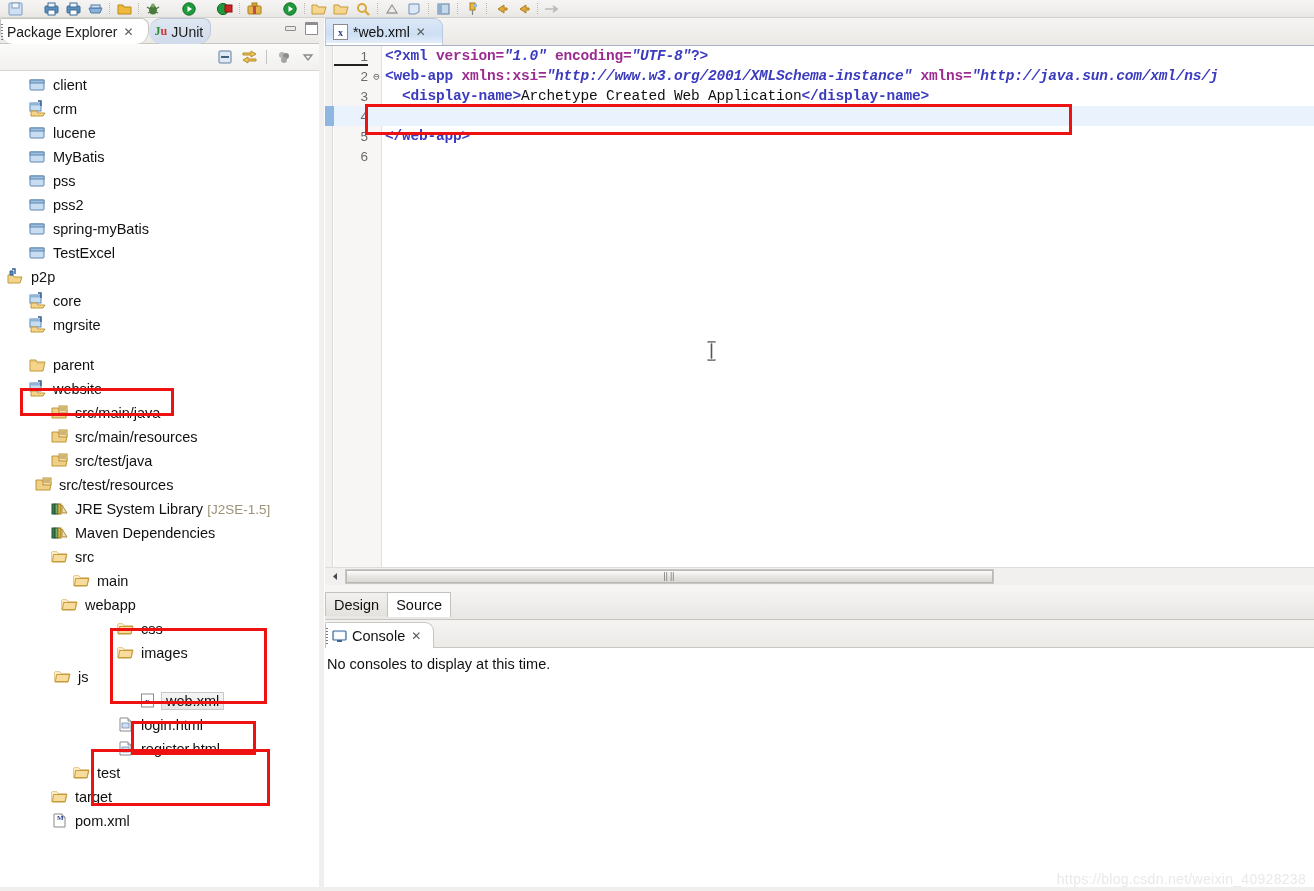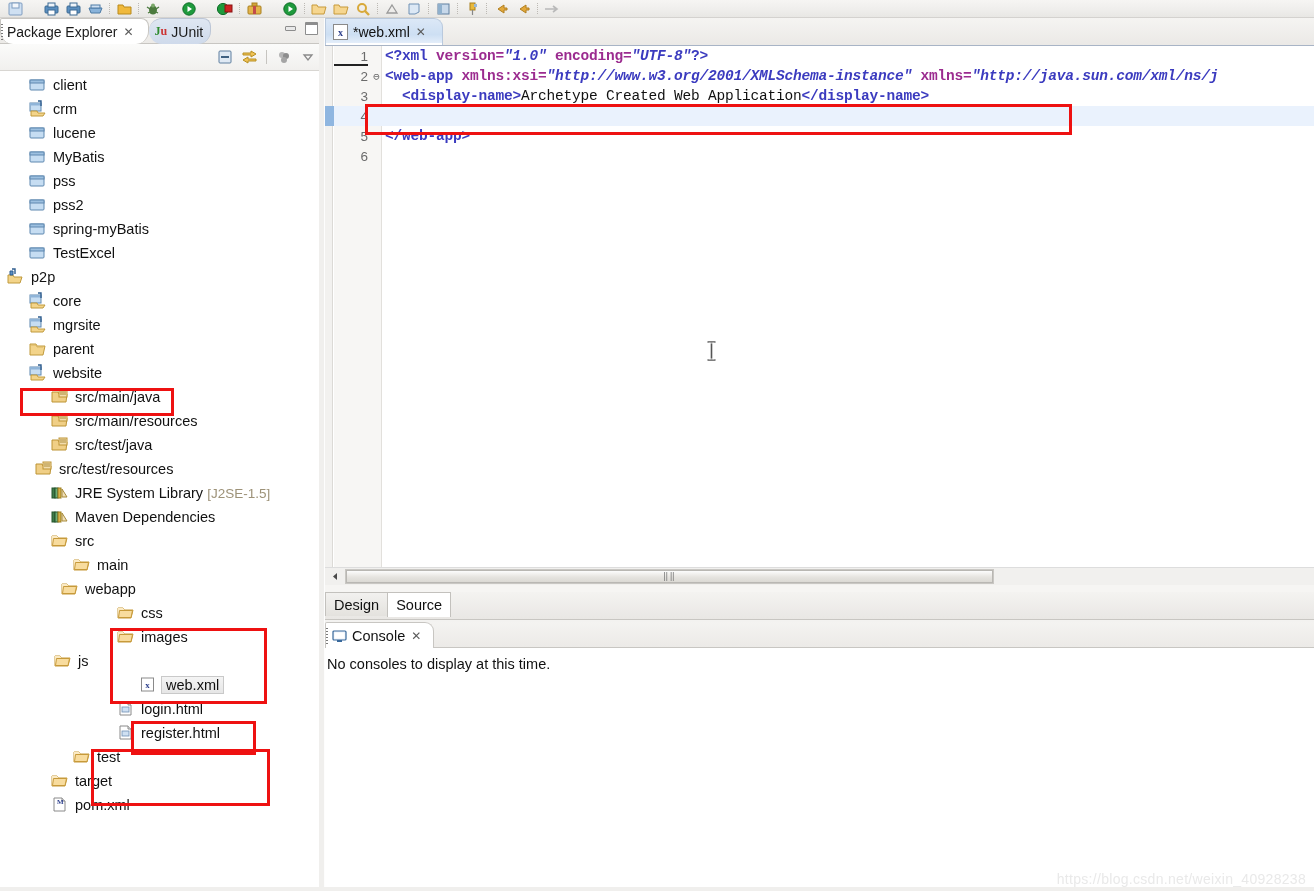--- a/index.html
+++ b/index.html
@@ -644,21 +644,21 @@
         </div>
         <div class="trow" style="padding-left: 28px;">
           <span class="ticon"><svg width="19" height="17" viewBox="0 0 19 17">
               <rect x="2" y="3" width="11" height="8" fill="#c6ddf2" stroke="#5f88b0"></rect>
               <rect x="2" y="3" width="11" height="2.5" fill="#8fb4d8"></rect>
               <path d="M10 1 L13 1 L13 6" fill="none" stroke="#2f5d8e" stroke-width="1.4"></path>
               <path d="M3 11 L9 11 L10 13 L17 13 L15 16 L3 16 Z" fill="#f3d48a" stroke="#c09a3c"></path>
             </svg></span>
           <span class="tlabel">mgrsite</span>
         </div>
-        <div class="trow" style="padding-left: 28px;">
+        <div class="trow" style="padding-left: 28px; margin-top: 16px;">
           <span class="ticon"><svg width="19" height="17" viewBox="0 0 19 17">
               <path d="M2 4 L8 4 L9 6 L17 6 L15 15 L2 15 Z" fill="#f3d48a" stroke="#c09a3c"></path>
               <path d="M3 5 L8 5 L9 7 L15 7" fill="none" stroke="#d8b462"></path>
             </svg></span>
           <span class="tlabel">parent</span>
         </div>
         <div class="trow" style="padding-left: 28px;">
           <span class="ticon"><svg width="19" height="17" viewBox="0 0 19 17">
               <rect x="2" y="3" width="11" height="8" fill="#c6ddf2" stroke="#5f88b0"></rect>
               <rect x="2" y="3" width="11" height="2.5" fill="#8fb4d8"></rect>

